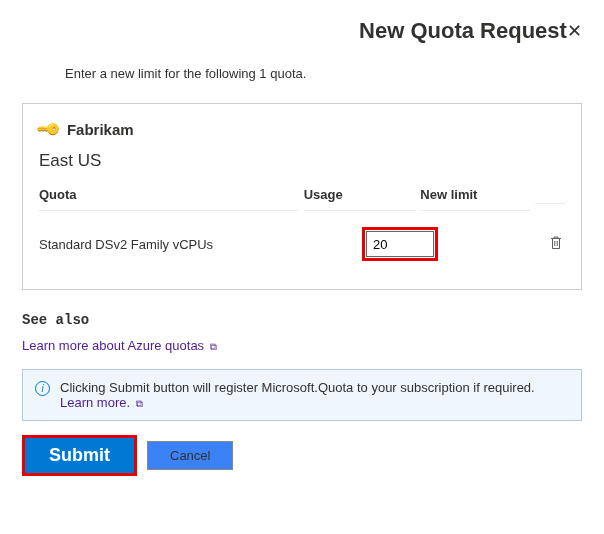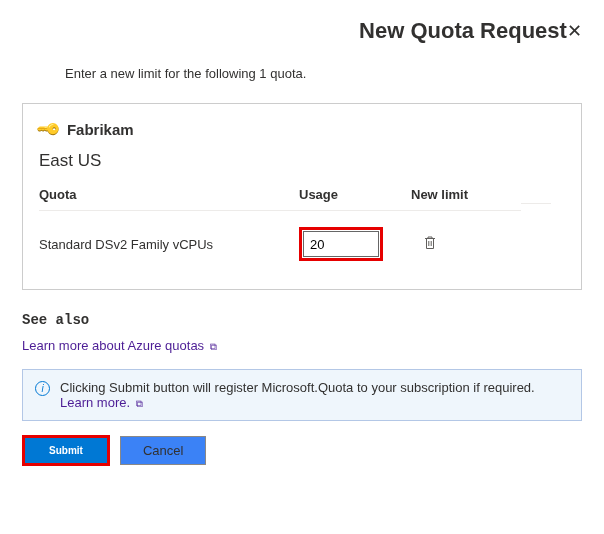--- a/index.html
+++ b/index.html
@@ -58,20 +58,21 @@
       color: #323130;
     }
     .region {
       font-size: 17px;
       margin-bottom: 8px;
       color: #323130;
     }
     .row {
       display: flex;
       align-items: center;
+      justify-content: space-between;
     }
     .col-quota { width: 260px; }
     .col-usage { width: 112px; }
     .col-limit { width: 110px; }
     .col-action { width: 30px; text-align: right; }
     .th {
       font-weight: 600;
       font-size: 13px;
       padding: 8px 0;
       border-bottom: 1px solid #edebe9;
@@ -80,21 +81,21 @@
       font-size: 13px;
       padding: 16px 0 10px 0;
     }
     .limit-wrap {
       border: 3px solid #e60000;
       padding: 1px;
       display: inline-block;
     }
     .limit-input {
       border: 1px solid #666;
-      width: 76px;
+      width: 68px;
       height: 26px;
       font-size: 13px;
       padding: 0 6px;
       font-family: inherit;
     }
     .trash-btn {
       background: none;
       border: none;
       cursor: pointer;
       color: #605e5c;
@@ -140,21 +141,21 @@
     .footer { display: flex; gap: 10px; }
     .submit-wrap {
       border: 3px solid #e60000;
       display: inline-block;
     }
     .submit-btn {
       background: #0078d4;
       color: #fff;
       border: 2px solid #0078d4;
       padding: 5px 22px;
-      font-size: 10px;
+      font-size: 18px;
       font-weight: 600;
       cursor: pointer;
       font-family: inherit;
     }
     .cancel-btn {
       background: #3b82f6;
       color: #323130;
       border: 1px solid #8a8886;
       padding: 6px 22px;
       font-size: 13px;

